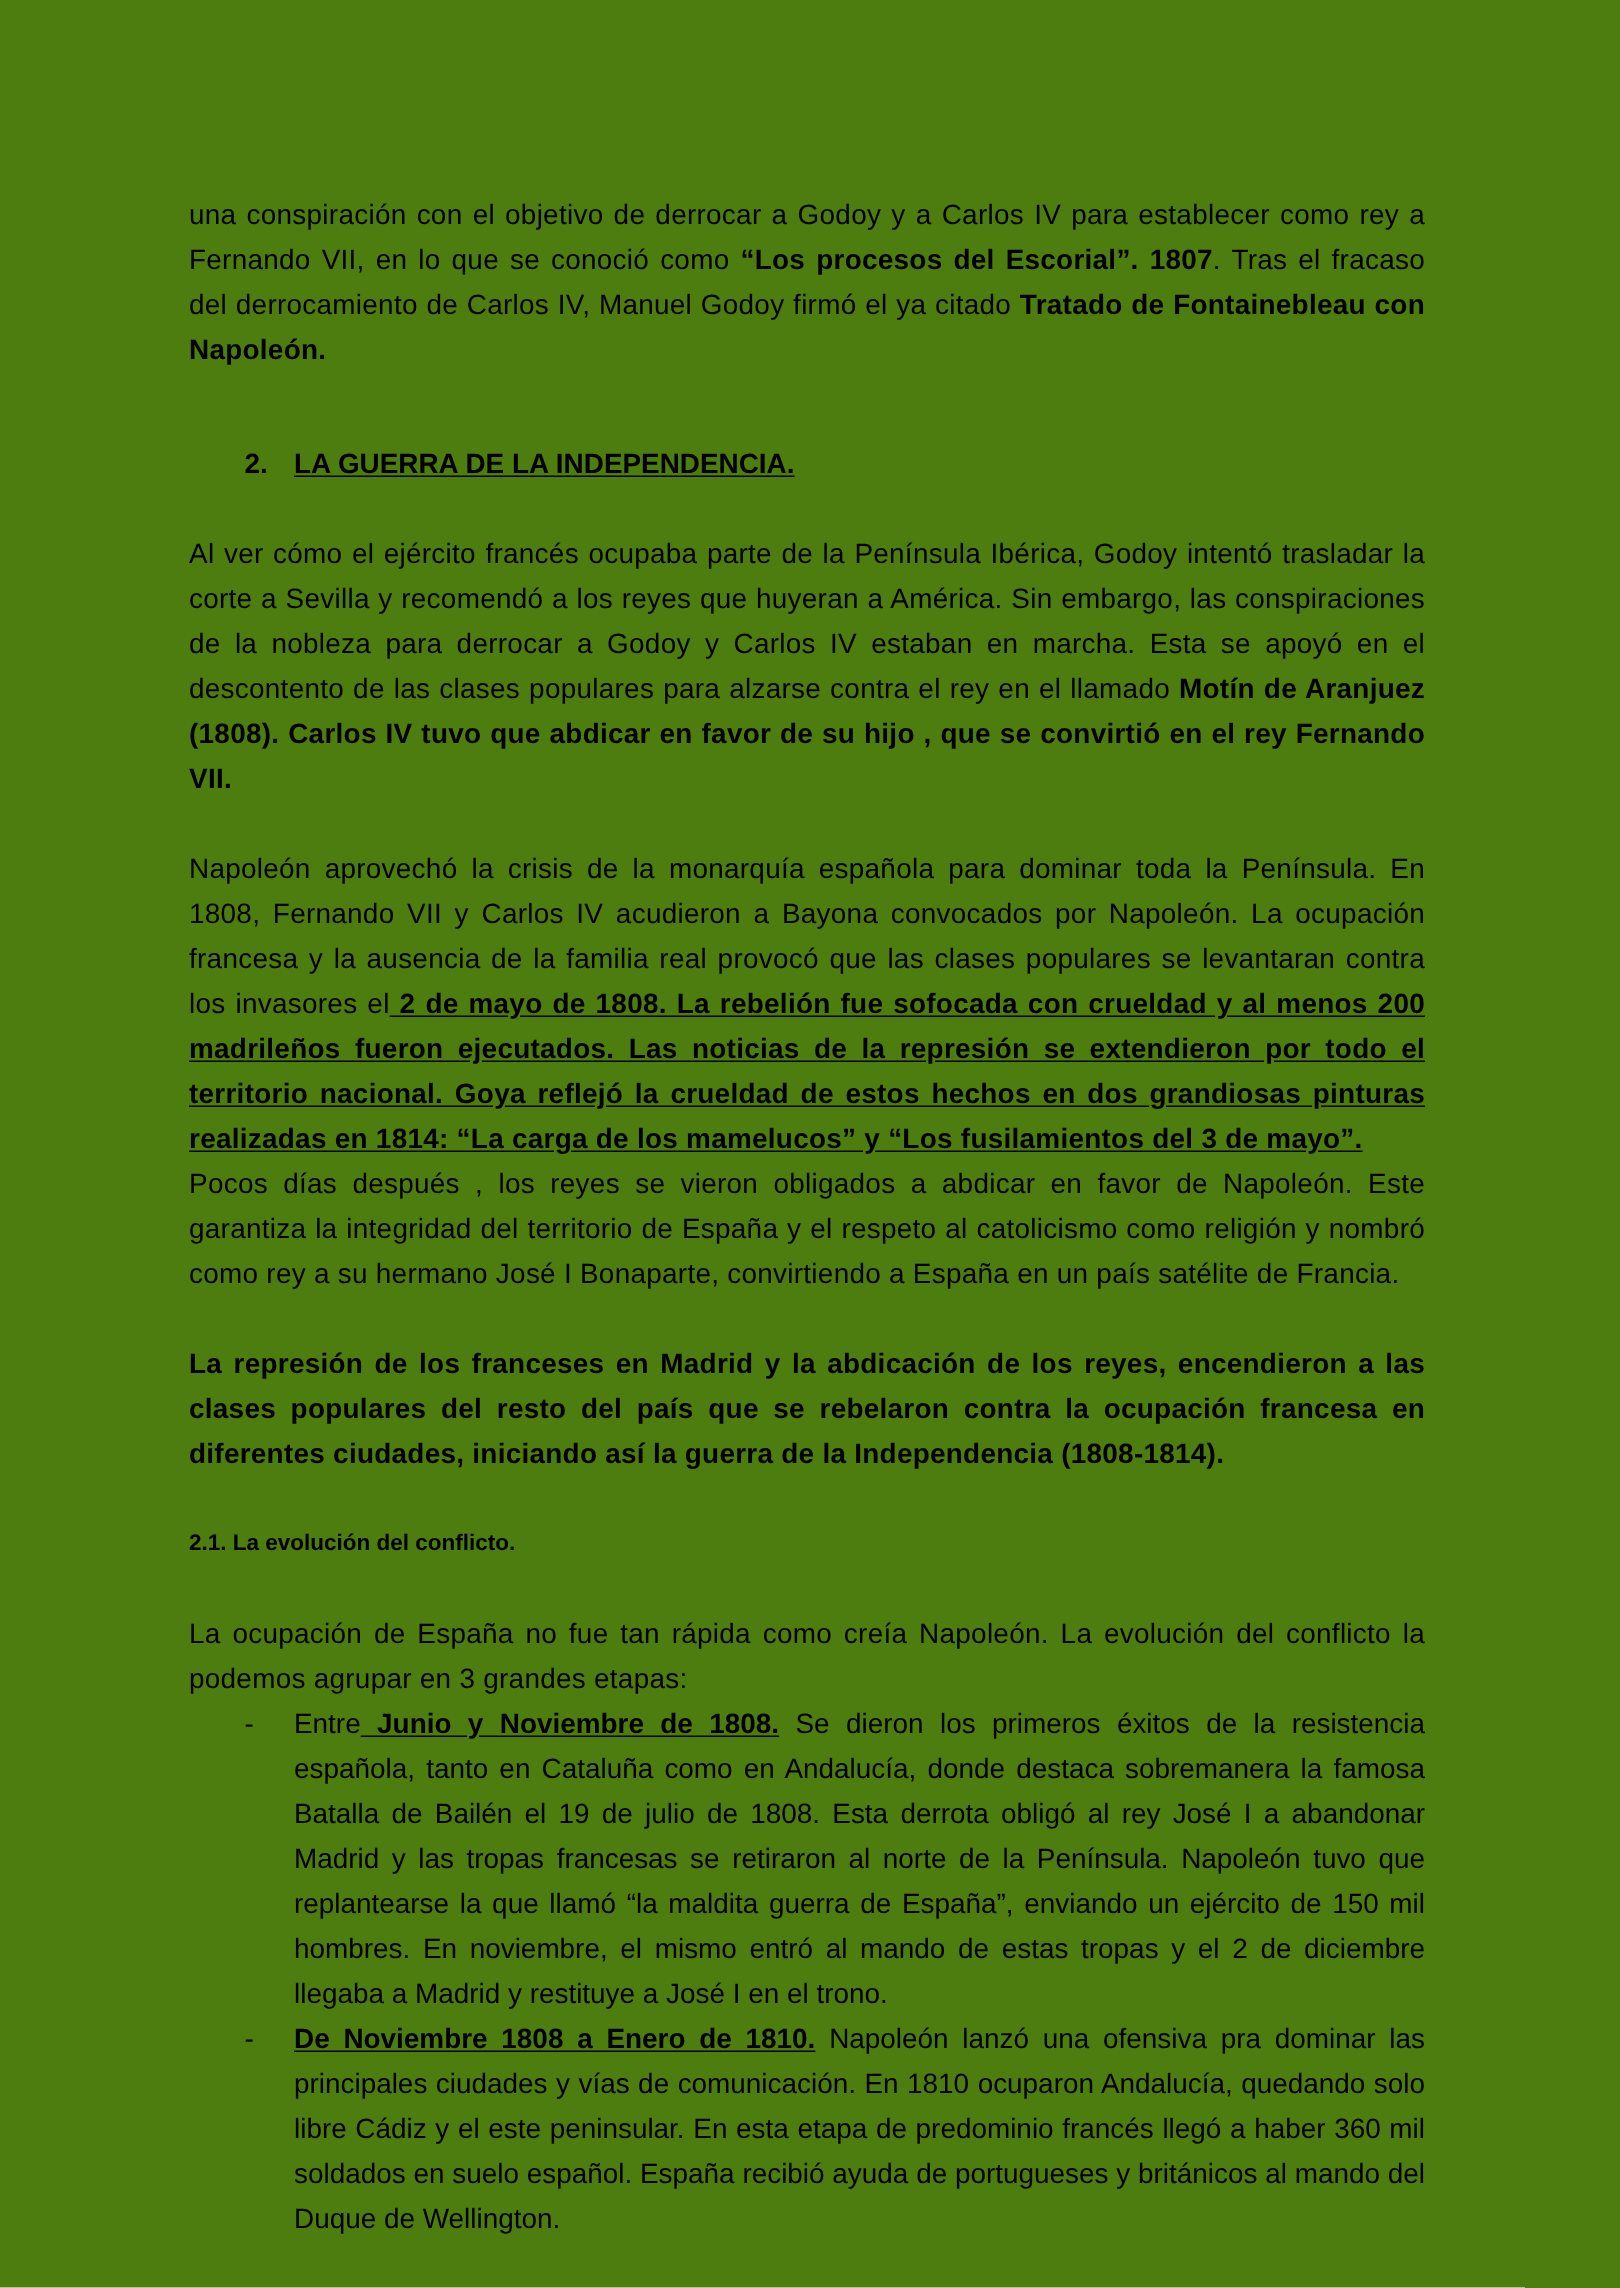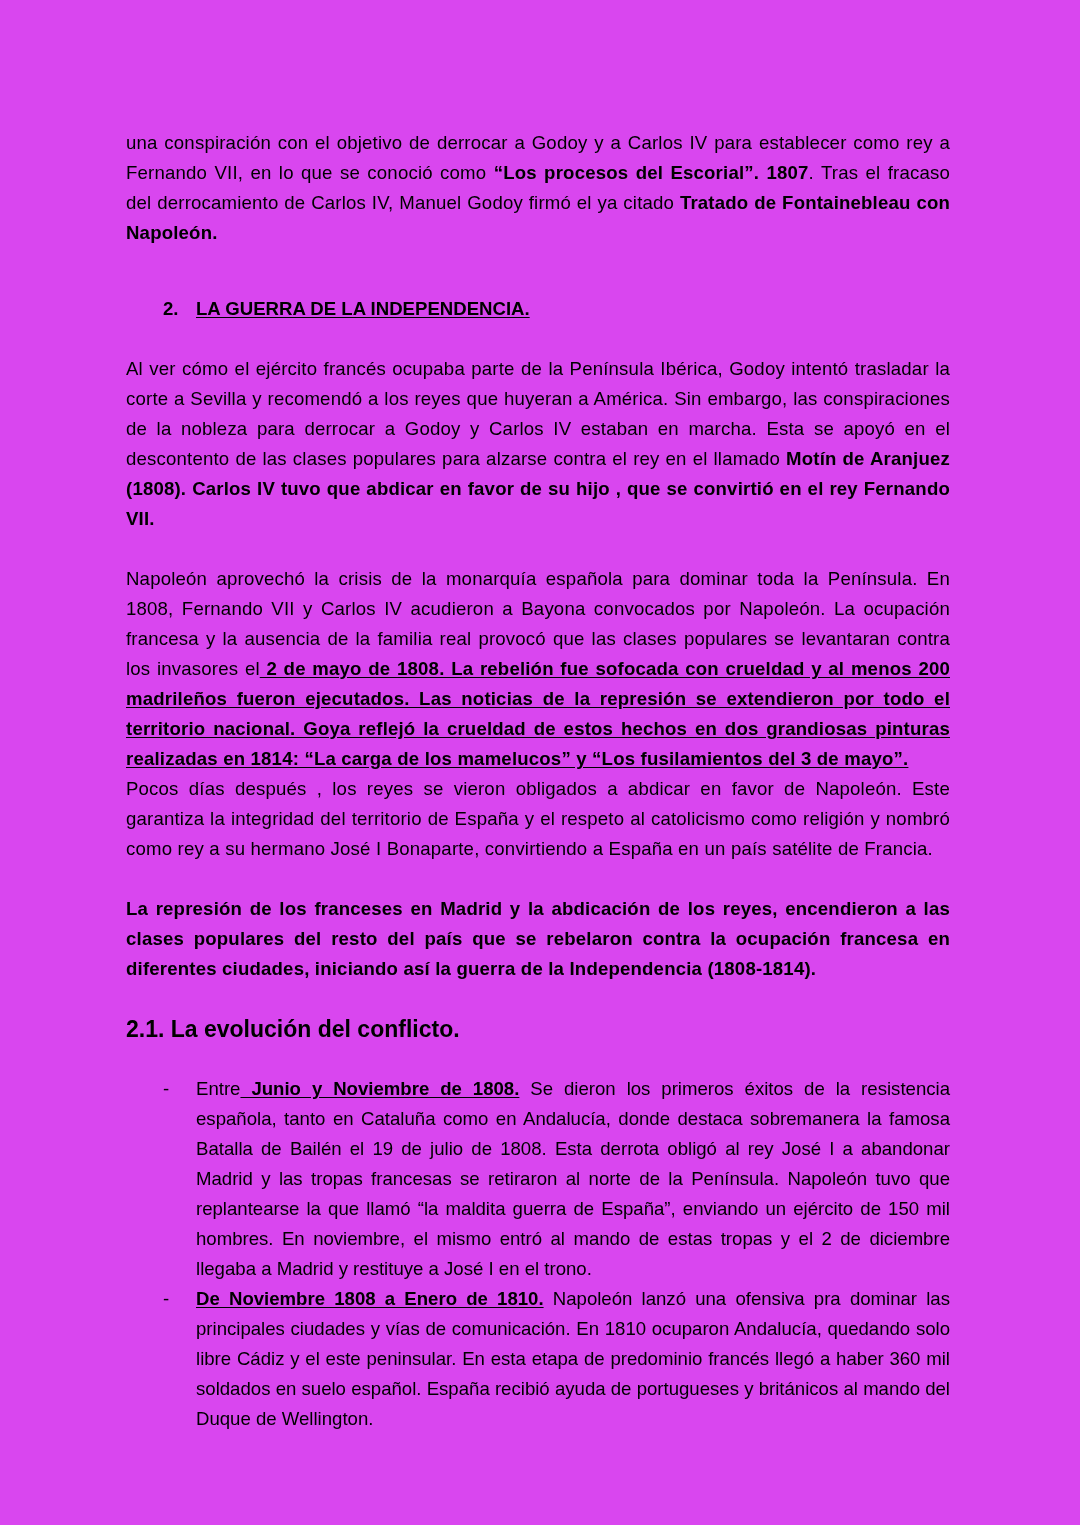--- a/index.html
+++ b/index.html
@@ -8,21 +8,21 @@
     background: #ffffff;
   }
   body {
     font-family: "Liberation Sans", sans-serif;
     color: #000000;
   }
   .page {
     position: relative;
     width: 1080px;
     height: 1525px;
-    background: #d946ef;
+    background: #4d7c0f;
     box-sizing: border-box;
     overflow: hidden;
   }
   .content {
     position: absolute;
     left: 126px;
     top: 128px;
     width: 824px;
   }
   p.para {
@@ -51,21 +51,21 @@
     flex: 0 0 33px;
   }
   .section-heading .htext {
     font-weight: bold;
     text-decoration: underline;
     text-underline-offset: 2px;
     margin-top: 16px;
   }
 
   .sub-heading {
-    font-size: 23px;
+    font-size: 15px;
     line-height: 30px;
     font-weight: bold;
   }
 
   
   ul.dash-list {
     list-style: none;
     margin: 0;
     padding: 0;
   }
@@ -110,20 +110,21 @@
     <div class="gap-md"></div>
 
     <p class="para"><b>La represión de los franceses en Madrid y la abdicación de los reyes, encendieron a las clases populares del resto del país que se rebelaron contra la ocupación francesa en diferentes ciudades, iniciando así la guerra de la Independencia (1808-1814).</b></p>
 
     <div class="gap-md"></div>
 
     <div class="sub-heading">2.1. La evolución del conflicto.</div>
 
     <div class="gap-md"></div>
 
+    <p class="para">La ocupación de España no fue tan rápida como creía Napoleón. La evolución del conflicto la podemos agrupar en 3 grandes etapas:</p>
 
     <ul class="dash-list">
       <li>
         <span class="dash">-</span><span>Entre</span><span class="bu"> Junio y Noviembre de 1808.</span><span> Se dieron los primeros éxitos de la resistencia española, tanto en Cataluña como en Andalucía, donde destaca sobremanera la famosa Batalla de Bailén el 19 de julio de 1808. Esta derrota obligó al rey José I a abandonar Madrid y las tropas francesas se retiraron al norte de la Península. Napoleón tuvo que replantearse la que llamó “la maldita guerra de España”, enviando un ejército de 150 mil hombres. En noviembre, el mismo entró al mando de estas tropas y el 2 de diciembre llegaba a Madrid y restituye a José I en el trono.</span>
       </li>
       <li>
         <span class="dash">-</span><span></span><span class="bu">De Noviembre 1808 a Enero de 1810.</span><span>  Napoleón lanzó una ofensiva pra dominar las principales ciudades y vías de comunicación. En 1810 ocuparon Andalucía, quedando solo libre Cádiz y el este peninsular. En esta etapa de predominio francés llegó a haber 360 mil soldados en suelo español. España recibió  ayuda de portugueses y británicos al mando del Duque de Wellington.</span>
       </li>
     </ul>
 

